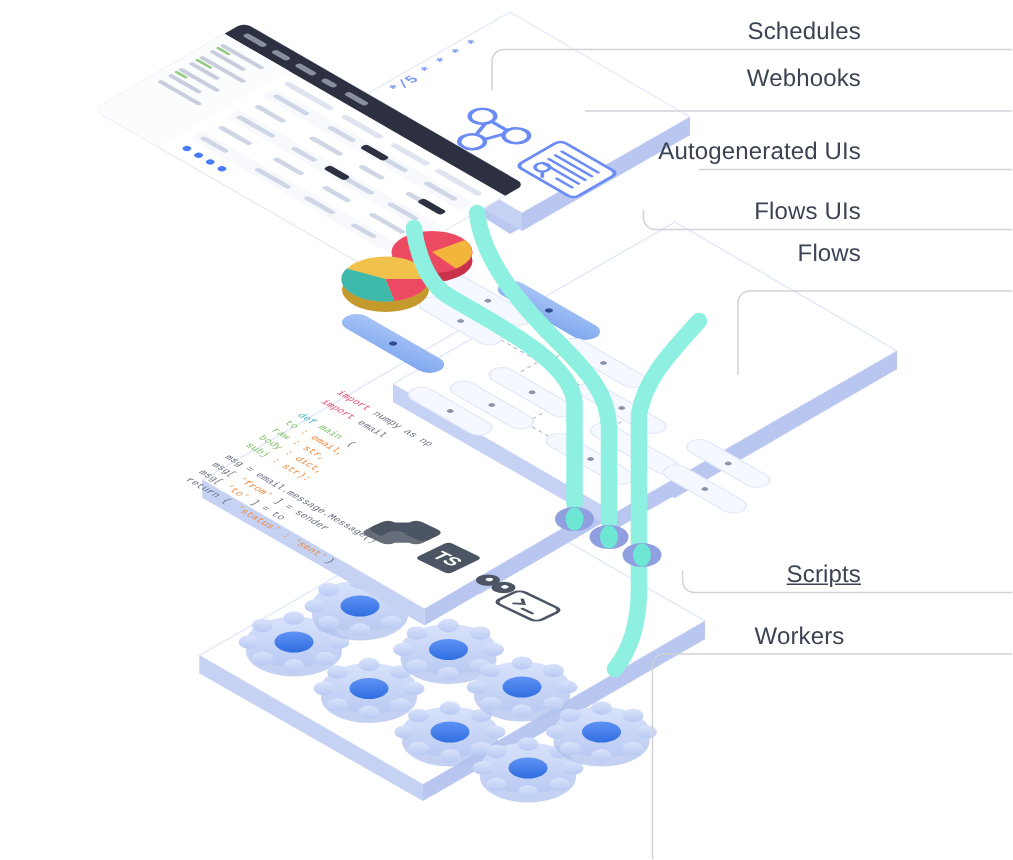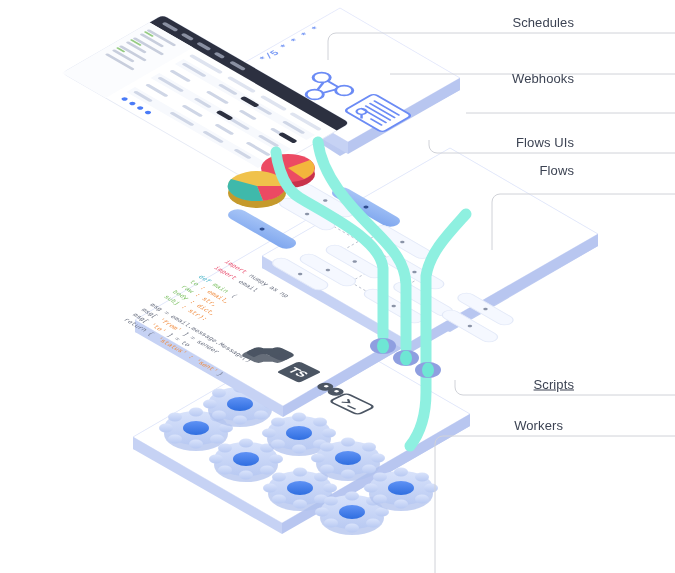--- a/index.html
+++ b/index.html
@@ -4,21 +4,21 @@
 <title>Isometric Platform Architecture</title>
 <style>
   html,body{margin:0;padding:0;background:#ffffff;}
   body{width:675px;height:573px;overflow:hidden;
        font-family:"Liberation Sans","DejaVu Sans",sans-serif;}
   #stage{position:relative;width:675px;height:573px;background:#fff;}
   .svg-root{position:absolute;inset:0;width:675px;height:573px;}
 
   .label{
     position:absolute;
-    font-size:13px;
+    font-size:16px;
     color:#3c4353;
     letter-spacing:.1px;
     white-space:nowrap;
     text-align:right;
     transform:translateY(-50%);
   }
 </style>
 </head>
 <body>
 
@@ -488,19 +488,20 @@
       <path d="M675 74 L390 74"></path>
       <path d="M675 113 L466 113"></path>
       <path d="M675 153 L437 153 A8 8 0 0 1 429 145 L429 140"></path>
       <path d="M675 194 L500 194 A8 8 0 0 0 492 202 L492 250"></path>
       <path d="M675 395 L463 395 A8 8 0 0 1 455 387 L455 380"></path>
       <path d="M675 436 L443 436 A8 8 0 0 0 435 444 L435 573"></path>
     </g>
   </svg>
 
   <div class="label" style="right:101px;top:22px;">Schedules</div>
-  <div class="label" style="right:101px;top:78px;">Webhooks</div>
+  <div class="label" style="right:101px;top:53px;">Webhooks</div>
+  <div class="label" style="right:101px;top:102px;">Autogenerated UIs</div>
   <div class="label" style="right:101px;top:142px;">Flows UIs</div>
   <div class="label" style="right:101px;top:170px;">Flows</div>
   <div class="label" style="right:101px;top:384px;text-decoration:underline;">Scripts</div>
   <div class="label" style="right:112px;top:425px;">Workers</div>
 
 </div>
 
 </body></html>

